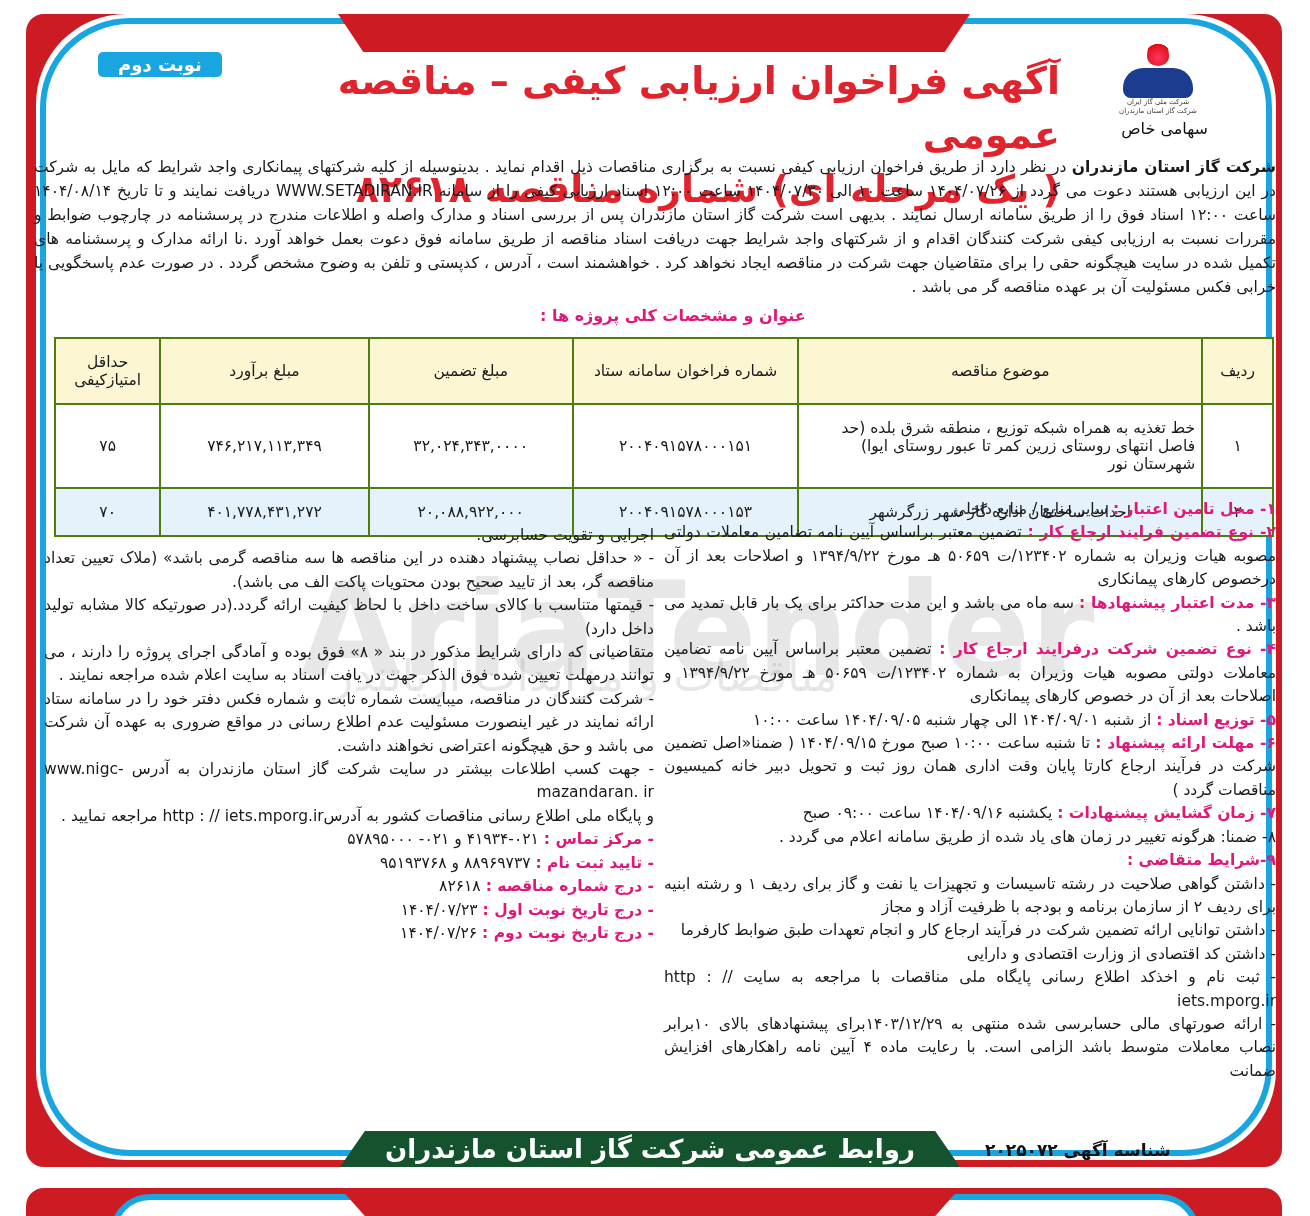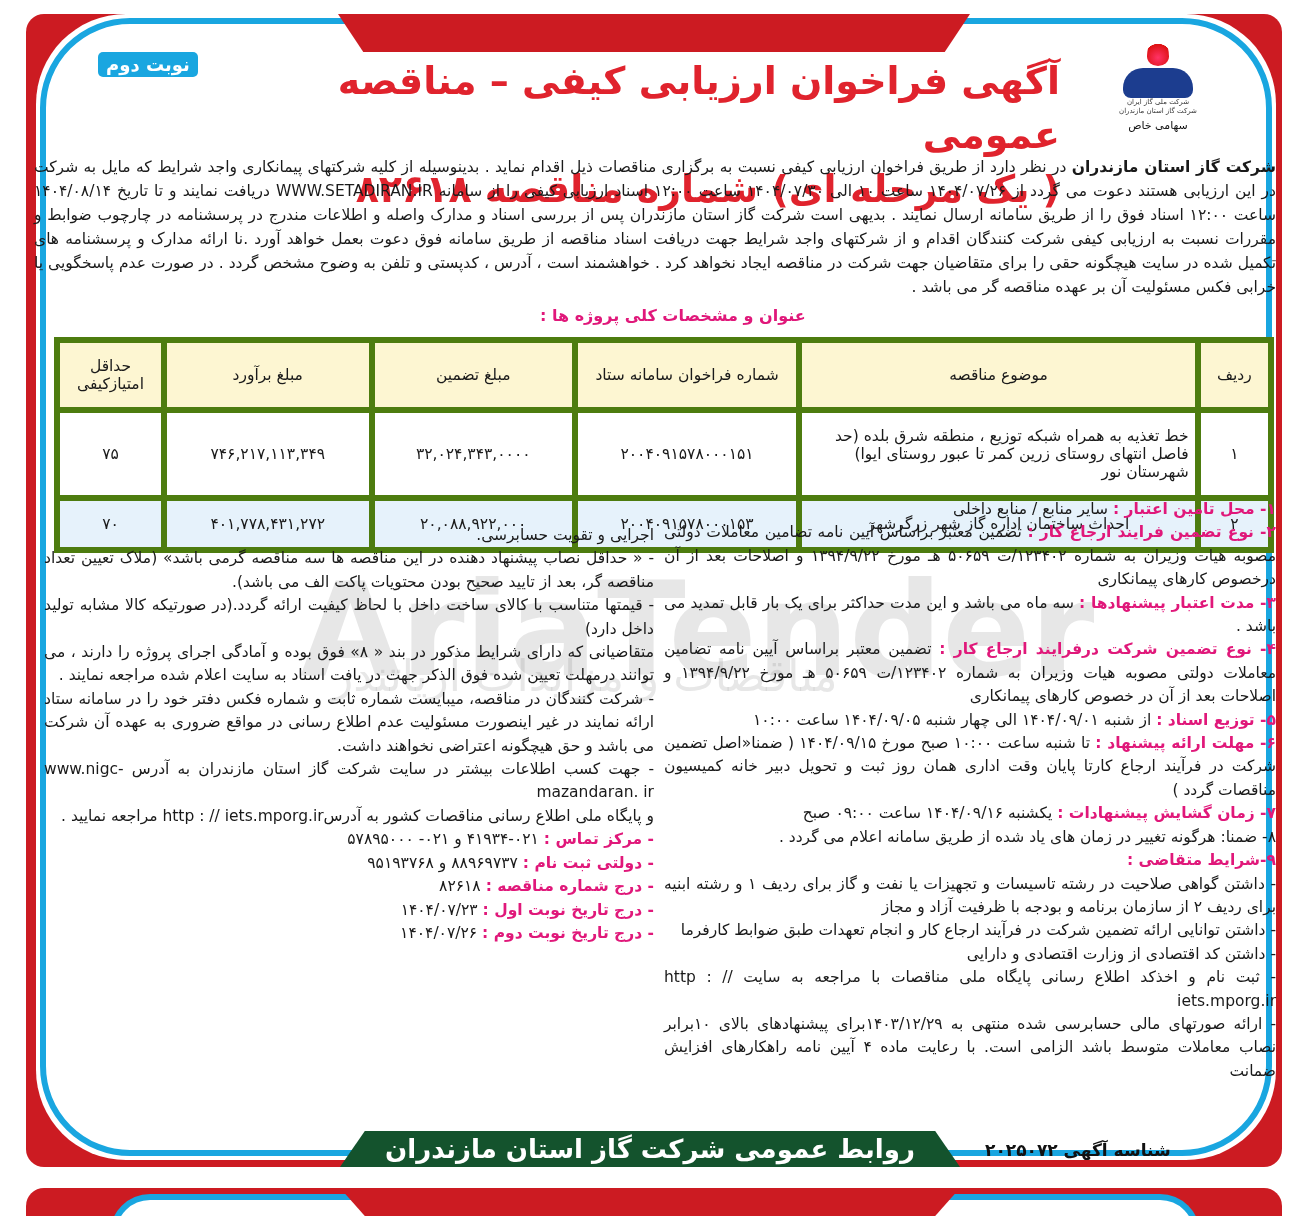--- a/index.html
+++ b/index.html
@@ -52,37 +52,37 @@
   .next-frame-trap {
     position: absolute; left: 340px; top: 1188px; width: 620px; height: 28px;
     background: #cc1b22; clip-path: polygon(0 0, 100% 0, 96% 100%, 4% 100%);
   }
 
   .content { position: absolute; left: 0; top: 0; width: 1310px; height: 1216px; }
 
   .badge {
     position: absolute; left: 98px; top: 52px;
     background: #19a6e0; color: #fff; font-weight: bold;
-    font-size: 18px; padding: 2px 8px; border-radius: 5px; direction: rtl;
+    font-size: 18px; padding: 2px 20px; border-radius: 5px; direction: rtl;
   }
   .logo {
     position: absolute; left: 1108px; top: 38px; width: 100px; height: 100px;
     text-align: center; direction: rtl;
   }
   .logo .flame {
     width: 22px; height: 28px; margin: 0 auto;
     background: radial-gradient(circle at 50% 70%, #f36 0%, #d11 60%, transparent 62%);
     border-radius: 50% 50% 50% 50% / 65% 65% 35% 35%;
   }
   .logo .cloud {
     width: 70px; height: 30px; margin: 2px auto 0;
     background: #1c3d8f; border-radius: 20px 20px 8px 8px;
   }
   .logo .l1, .logo .l2 { font-size: 7px; color: #333; line-height: 9px; }
-  .logo .l3 { font-size: 11px; color: #111; margin-top: 3px; }
+  .logo .l3 { font-size: 16px; color: #111; margin-top: 3px; text-align: right; }
 
   .title {
     position: absolute; left: 300px; top: 54px; width: 760px;
     text-align: right; direction: rtl;
     color: #e0232d; font-weight: bold; font-size: 38px; line-height: 54px;
   }
 
   .intro {
     position: absolute; left: 34px; top: 155px; width: 1242px;
     direction: rtl; text-align: justify; text-align-last: right;
@@ -93,21 +93,21 @@
   .section-title {
     position: absolute; left: 540px; top: 306px; direction: rtl;
     color: #e0187a; font-weight: bold; font-size: 16px;
   }
 
   table.projects {
     position: absolute; left: 54px; top: 337px; width: 1220px;
     border-collapse: collapse; direction: rtl; font-size: 15.5px;
   }
   table.projects th, table.projects td {
-    border: 6px solid #4d7c0f; text-align: center; padding: 14px 6px; font-weight: normal;
+    border: 2px solid #4d7c0f; text-align: center; padding: 14px 6px; font-weight: normal;
   }
   table.projects thead tr { background: #fdf6d2; height: 56px; }
   table.projects tbody tr.r1 { background: #ffffff; height: 56px; }
   table.projects tbody tr.r2 { background: #e6f2fb; height: 28px; }
   table.projects .num { letter-spacing: 1px; direction: ltr; unicode-bidi: isolate; }
 
   .col-right {
     position: absolute; left: 664px; top: 498px; width: 612px;
     direction: rtl; text-align: justify; text-align-last: right;
     font-size: 15.5px; line-height: 23.4px;
@@ -222,21 +222,21 @@
 
   <div class="col-left">
     <p class="p">اجرایی و تقویت حسابرسی.</p>
     <p class="p">- « حداقل نصاب پیشنهاد دهنده در این مناقصه ها سه مناقصه گرمی باشد» (ملاک تعیین تعداد مناقصه گر، بعد از تایید صحیح بودن محتویات پاکت الف می باشد).</p>
     <p class="p">- قیمتها متناسب با کالای ساخت داخل با لحاظ کیفیت ارائه گردد.(در صورتیکه کالا مشابه تولید داخل دارد)</p>
     <p class="p">متقاضیانی که دارای شرایط مذکور در بند « ۸» فوق بوده و آمادگی اجرای پروژه را دارند ، می توانند درمهلت تعیین شده فوق الذکر جهت  در یافت اسناد به سایت اعلام شده مراجعه نمایند .</p>
     <p class="p">- شرکت کنندگان در مناقصه، میبایست شماره ثابت و شماره فکس دفتر خود را در سامانه ستاد ارائه نمایند در غیر اینصورت مسئولیت عدم اطلاع رسانی در مواقع ضروری به عهده آن شرکت می باشد و حق هیچگونه اعتراضی نخواهند داشت.</p>
     <p class="p"><span>- جهت کسب اطلاعات بیشتر در سایت شرکت گاز استان مازندران به آدرس </span><span class="ltr">www.nigc-mazandaran. ir</span></p>
     <p class="p"><span>و پایگاه ملی اطلاع رسانی مناقصات کشور به آدرس</span><span class="ltr">http : // iets.mporg.ir</span><span> مراجعه نمایید .</span></p>
     <p class="p"><span class="k">- مرکز تماس :</span><span> ۰۲۱-۴۱۹۳۴  و  ۰۲۱- ۵۷۸۹۵۰۰۰</span></p>
-    <p class="p"><span class="k">- دولتی ثبت نام :</span><span> ۸۸۹۶۹۷۳۷ و ۹۵۱۹۳۷۶۸</span></p>
+    <p class="p"><span class="k">- تایید ثبت نام :</span><span> ۸۸۹۶۹۷۳۷ و ۹۵۱۹۳۷۶۸</span></p>
     <p class="p"><span class="k">- درج شماره مناقصه :</span><span> ۸۲۶۱۸</span></p>
     <p class="p"><span class="k">- درج تاریخ نوبت اول :</span><span> ۱۴۰۴/۰۷/۲۳</span></p>
     <p class="p"><span class="k">- درج تاریخ نوبت دوم :</span><span> ۱۴۰۴/۰۷/۲۶</span></p>
   </div>
 
   <div class="ad-id">شناسه آگهی ۲۰۲۵۰۷۲</div>
 </div>
 
 <div class="bottom-red-trap">
   <span>روابط عمومی شرکت گاز استان مازندران</span>

